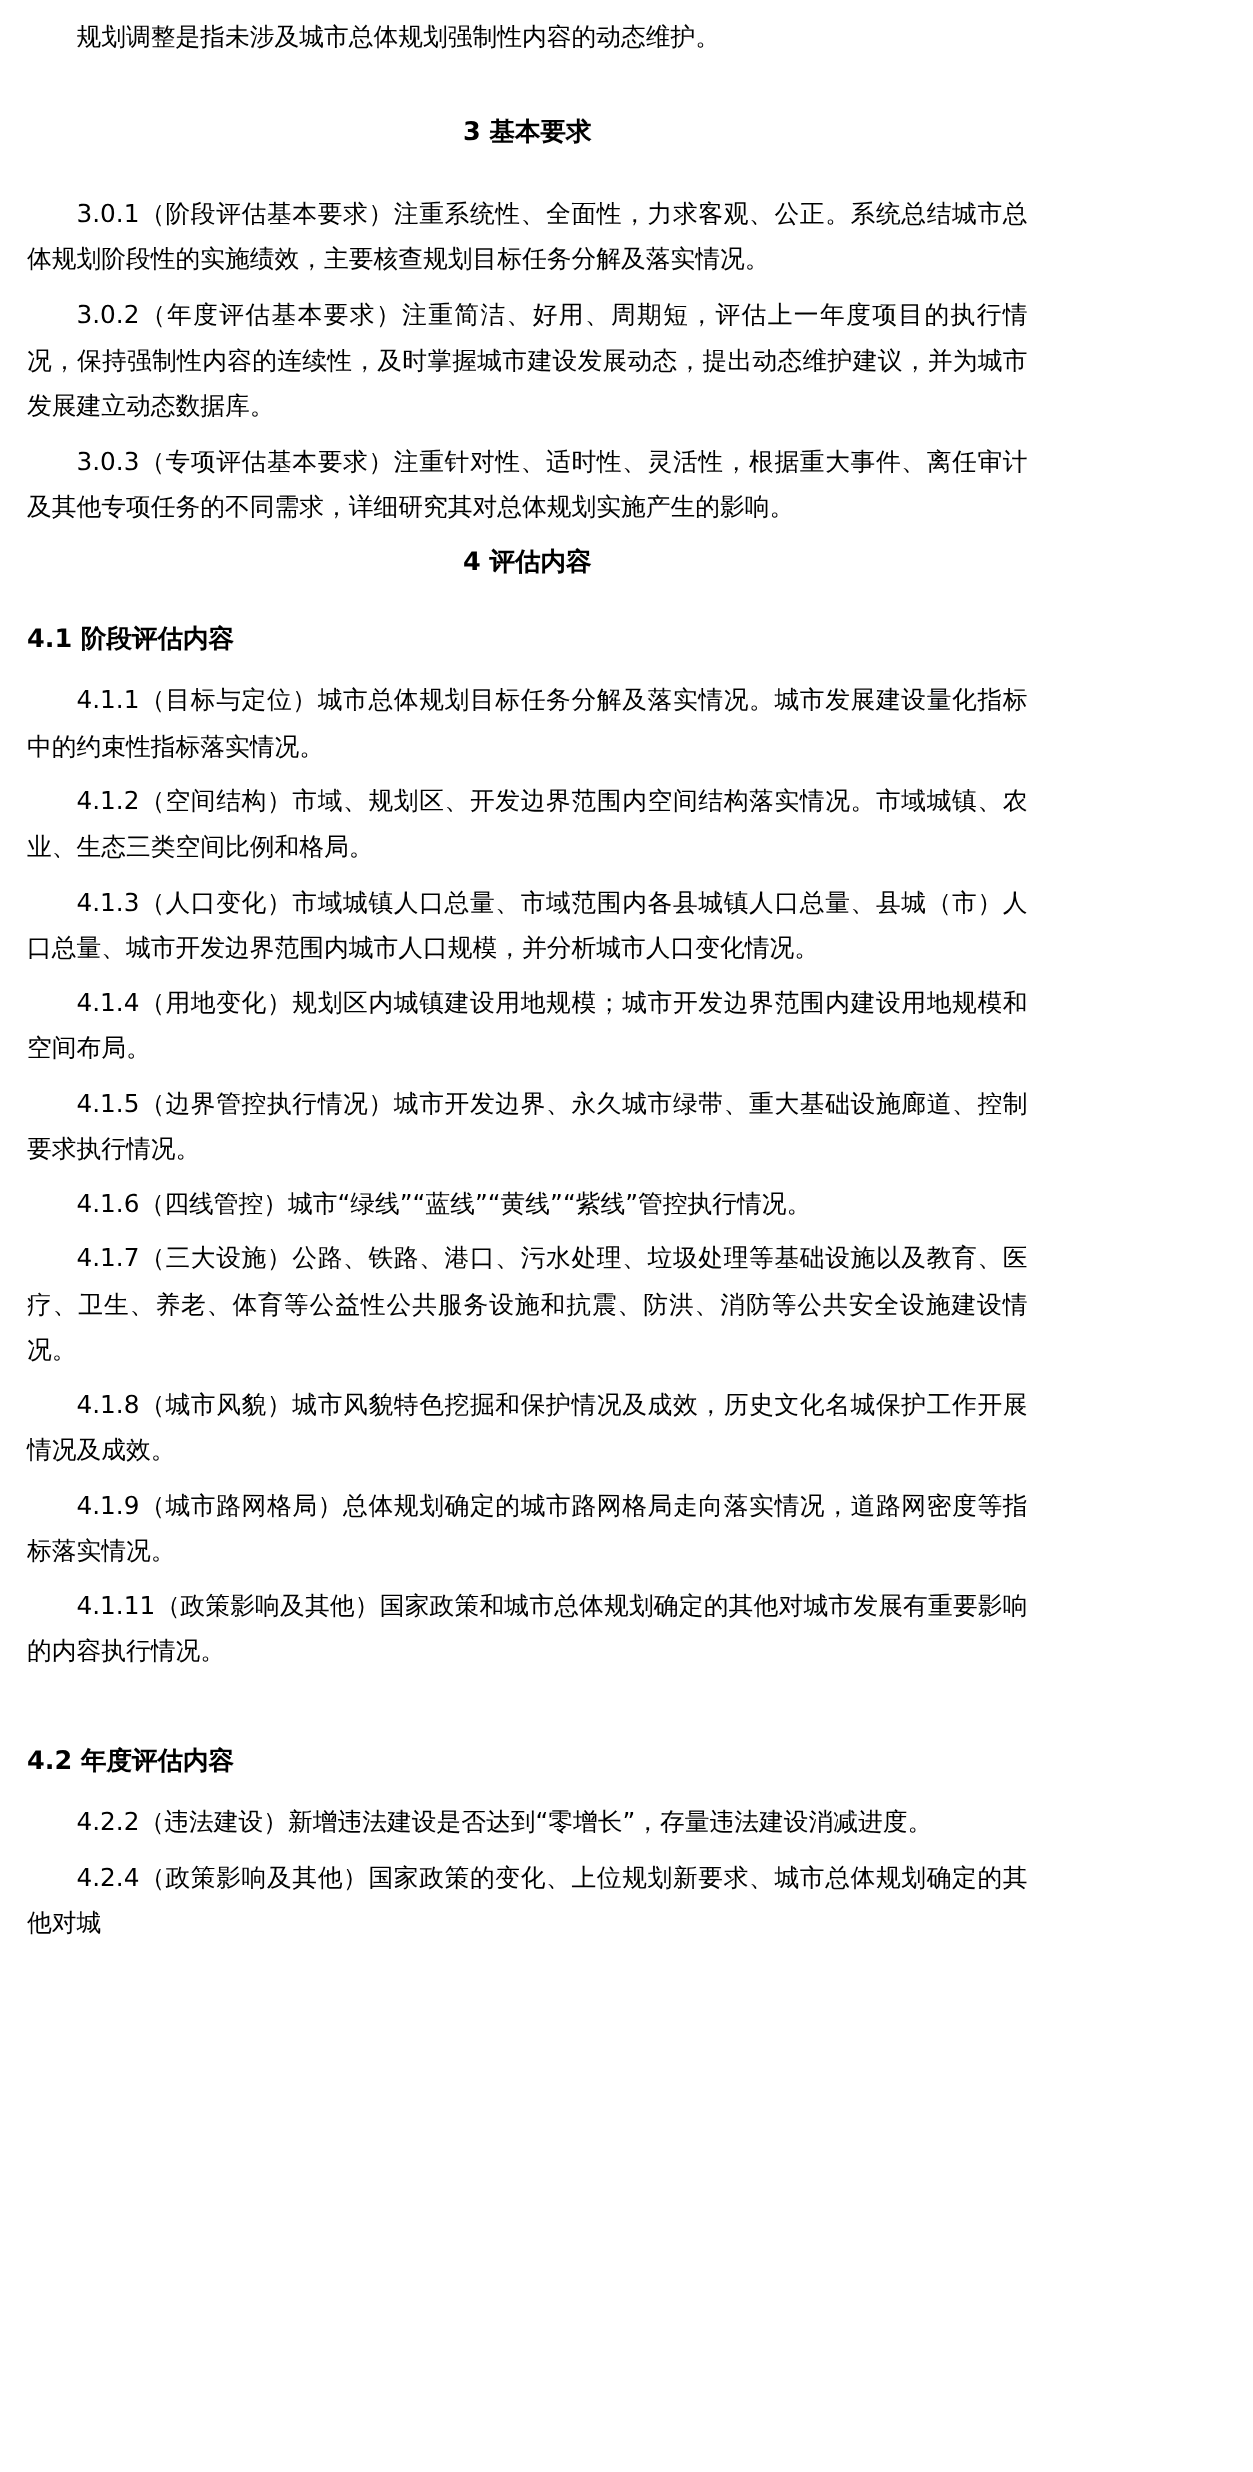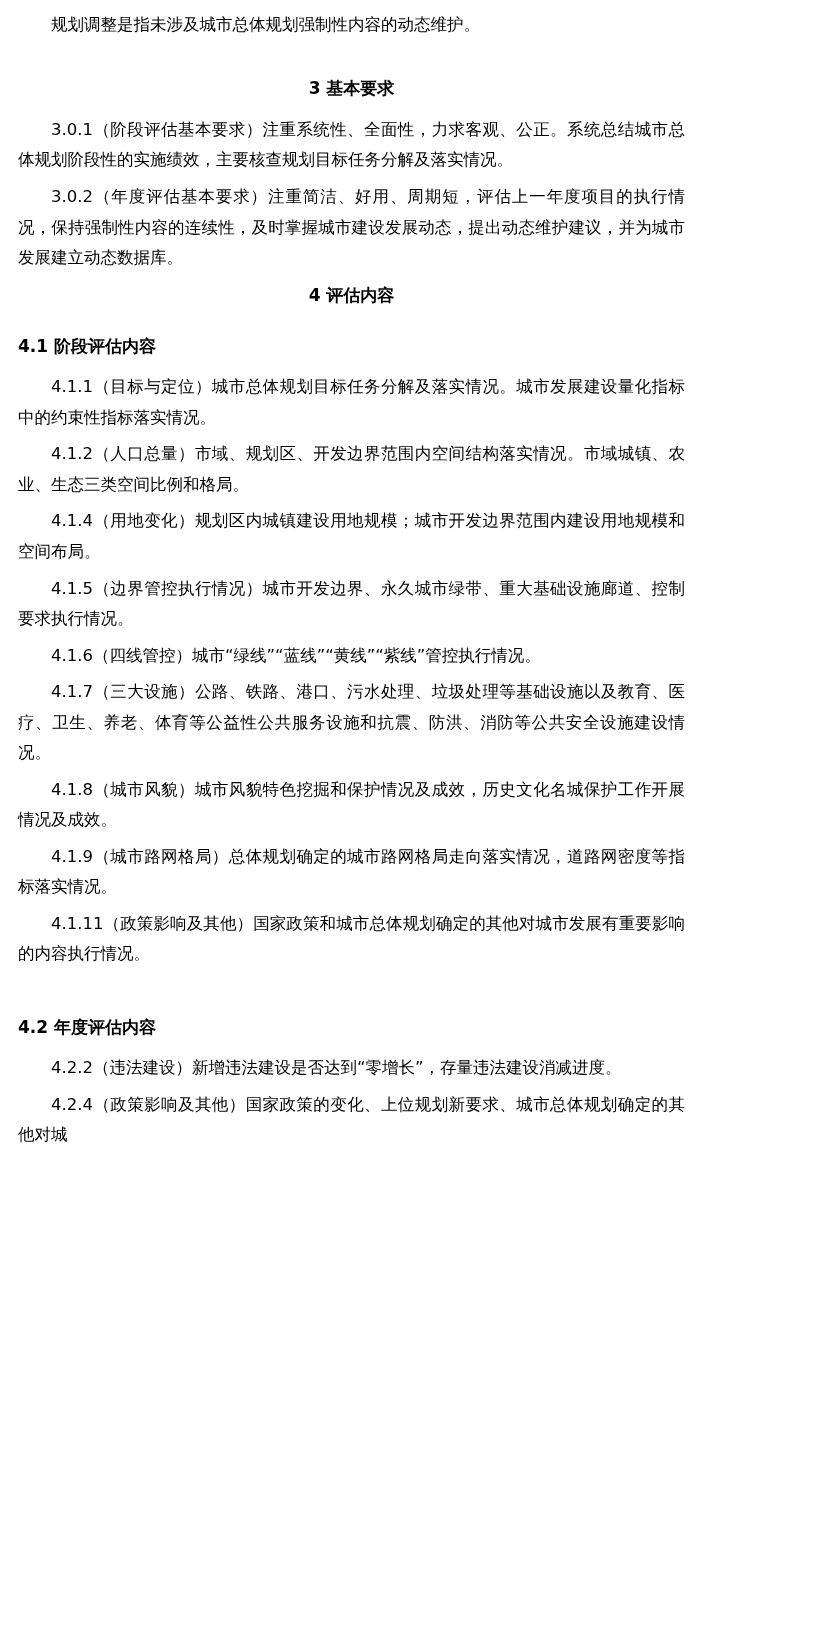--- a/index.html
+++ b/index.html
@@ -28,21 +28,21 @@
     margin: 0 0 6px 0;
   }
   .indent {
     text-indent: 2em;
   }
   .center {
     text-align: center;
     text-indent: 0;
     font-weight: bold;
     font-size: 17px;
-    margin: 18px 0 11px 0;
+    margin: 18px 0 24px 0;
   }
   .heading2 {
     font-weight: bold;
     font-size: 17px;
     text-indent: 0;
     margin: 20px 0 10px 0;
   }
   .b {
     font-weight: normal;
   }
@@ -65,37 +65,43 @@
   </p>
 
   <p class="para indent">
     <span class="b">3.0.1（阶段评估基本要求）</span><span>注重系统性、全面性，力求客观、公正。系统总结城市总体规划阶段性的实施绩效，主要核查规划目标任务分解及落实情况。</span>
   </p>
 
   <p class="para indent">
     <span class="b">3.0.2（年度评估基本要求）</span><span>注重简洁、好用、周期短，评估上一年度项目的执行情况，保持强制性内容的连续性，及时掌握城市建设发展动态，提出动态维护建议，并为城市发展建立动态数据库。</span>
   </p>
 
+  <p class="para indent">
+    <span class="b">3.0.3（专项评估基本要求）</span><span>注重针对性、适时性、灵活性，根据重大事件、离任审计及其他专项任务的不同需求，详细研究其对总体规划实施产生的影响。</span>
+  </p>
 
   <p class="para center" style="margin:6px 0 14px 0;">
     <span>4 评估内容</span>
   </p>
 
   <p class="para heading2">
     <span>4.1 阶段评估内容</span>
   </p>
 
   <p class="para indent">
     <span class="b">4.1.1（目标与定位）</span><span>城市总体规划目标任务分解及落实情况。城市发展建设量化指标中的约束性指标落实情况。</span>
   </p>
 
   <p class="para indent">
-    <span class="b">4.1.2（人口总量）</span><span>市域、规划区、开发边界范围内空间结构落实情况。市域城镇、农业、生态三类空间比例和格局。</span>
+    <span class="b">4.1.2（空间结构）</span><span>市域、规划区、开发边界范围内空间结构落实情况。市域城镇、农业、生态三类空间比例和格局。</span>
   </p>
 
+  <p class="para indent">
+    <span class="b">4.1.3（人口变化）</span><span>市域城镇人口总量、市域范围内各县城镇人口总量、县城（市）人口总量、城市开发边界范围内城市人口规模，并分析城市人口变化情况。</span>
+  </p>
 
   <p class="para indent">
     <span class="b">4.1.4（用地变化）</span><span>规划区内城镇建设用地规模；城市开发边界范围内建设用地规模和空间布局。</span>
   </p>
 
   <p class="para indent">
     <span class="b">4.1.5（边界管控执行情况）</span><span>城市开发边界、永久城市绿带、重大基础设施廊道、控制要求执行情况。</span>
   </p>
 
   <p class="para indent">

